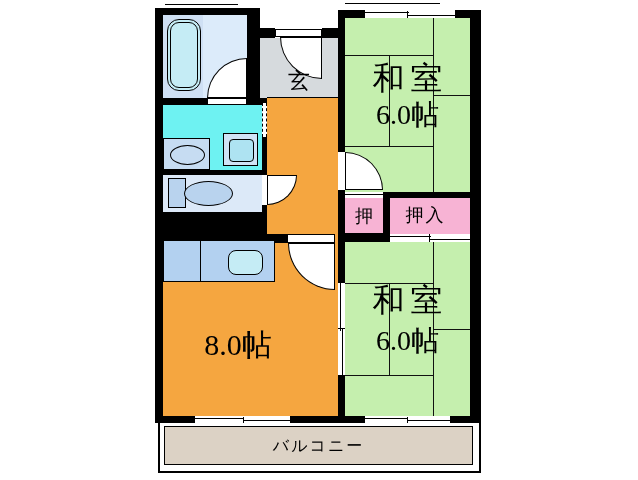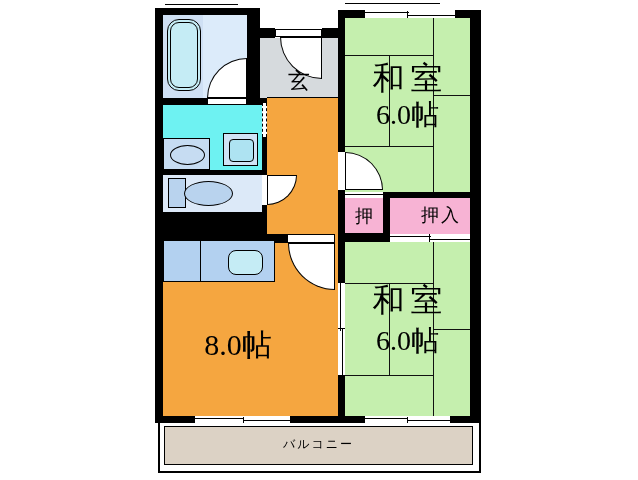--- a/index.html
+++ b/index.html
@@ -122,16 +122,16 @@
   <div class="abs" style="left:158px;top:423px;width:323px;height:50px;background:#fff;border-left:2px solid #000;border-right:2px solid #000;border-bottom:2px solid #000;box-sizing:border-box;"></div>
   <div class="abs" style="left:164px;top:426px;width:309px;height:39px;background:var(--balcony);border:1px solid #000;box-sizing:border-box;"></div>
 
   <div class="lbl" style="left:345px;top:62px;width:125px;font-size:32px;letter-spacing:6px;text-indent:6px;">和室</div>
   <div class="lbl" style="left:345px;top:101px;width:125px;font-size:28px;">6.0帖</div>
   <div class="lbl" style="left:345px;top:284px;width:125px;font-size:32px;letter-spacing:6px;text-indent:6px;">和室</div>
   <div class="lbl" style="left:345px;top:327px;width:125px;font-size:28px;">6.0帖</div>
   <div class="lbl" style="left:163px;top:330px;width:150px;font-size:30px;">8.0帖</div>
   <div class="lbl" style="left:260px;top:70px;width:78px;font-size:22px;">玄</div>
   <div class="lbl" style="left:345px;top:207px;width:38px;font-size:18px;">押</div>
-  <div class="lbl" style="left:390px;top:206px;width:71px;font-size:18px;letter-spacing:2px;text-align:right;">押入</div>
-  <div class="lbl" style="left:164px;top:438px;width:309px;font-size:12px;letter-spacing:2px;">バルコニー</div>
+  <div class="lbl" style="left:390px;top:206px;width:71px;font-size:18px;letter-spacing:2px;">押入</div>
+  <div class="lbl" style="left:164px;top:438px;width:309px;font-size:16px;letter-spacing:2px;">バルコニー</div>
 
 </div>
 
 </body></html>

